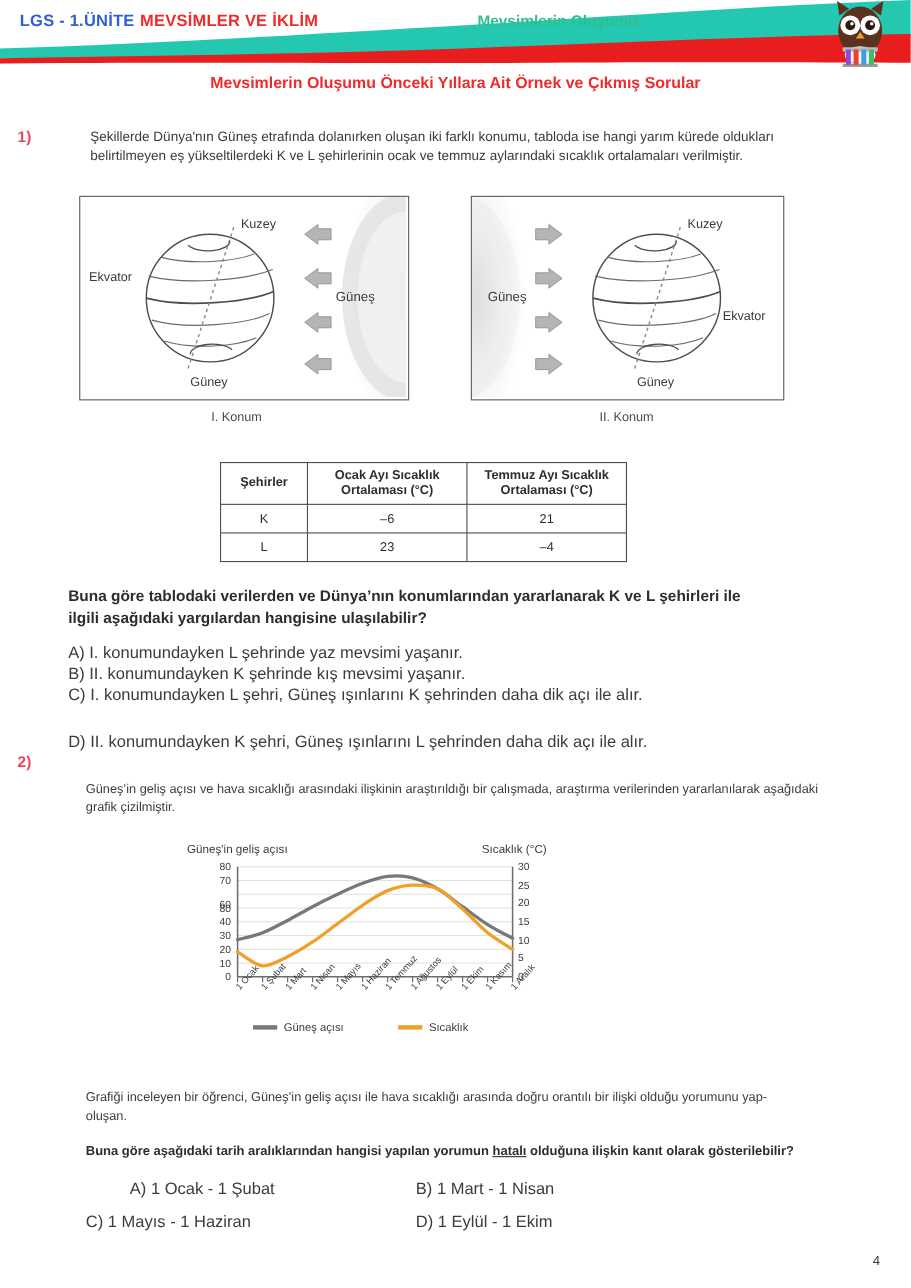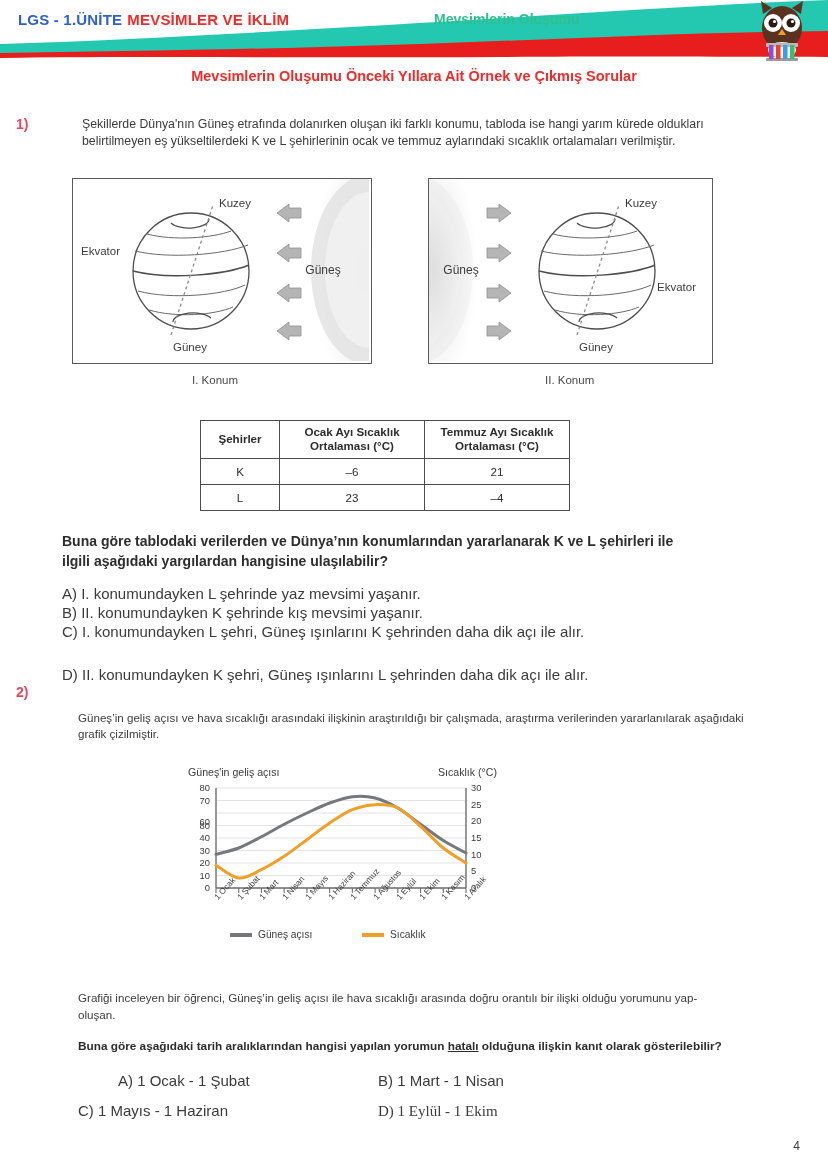--- a/index.html
+++ b/index.html
@@ -204,21 +204,21 @@
 
 <div class="opt" style="left:62px;top:583px;">A) I. konumundayken L şehrinde yaz mevsimi yaşanır.</div>
 <div class="opt" style="left:62px;top:602px;">B) II. konumundayken K şehrinde kış mevsimi yaşanır.</div>
 <div class="opt" style="left:62px;top:621px;">C) I. konumundayken L şehri, Güneş ışınlarını K şehrinden daha dik açı ile alır.</div>
 <div class="opt" style="left:62px;top:640px;margin-top:24px;">D) II. konumundayken K şehri, Güneş ışınlarını L şehrinden daha dik açı ile alır.</div>
 
 <div class="qnum" style="left:16px;top:684px;">2)</div>
 <div class="qtext" style="left:78px;top:710px;width:680px;font-size:11.6px;">Güneş’in geliş açısı ve hava sıcaklığı arasındaki ilişkinin araştırıldığı bir çalışmada, araştırma verilerinden yararlanılarak aşağıdaki grafik çizilmiştir.</div>
 
 <div class="chartwrap">
-  <div class="axis-title" style="left:18px;top:0px;">Güneş'in geliş açısı</div>
+  <div class="axis-title" style="left:0px;top:0px;">Güneş'in geliş açısı</div>
   <div class="axis-title" style="left:268px;top:0px;">Sıcaklık (°C)</div>
 
   <svg id="chart-svg" width="350" height="125" viewBox="0 0 350 125" style="position:absolute;left:0;top:16px;" xmlns="http://www.w3.org/2000/svg">
     <g id="gridlines" stroke="#dcdcdc" stroke-width="0.8">
         <line x1="46" x2="296" y1="106" y2="106"></line>
         <line x1="46" x2="296" y1="93.5" y2="93.5"></line>
         <line x1="46" x2="296" y1="81" y2="81"></line>
         <line x1="46" x2="296" y1="68.5" y2="68.5"></line>
         <line x1="46" x2="296" y1="56" y2="56"></line>
         <line x1="46" x2="296" y1="43.5" y2="43.5"></line>
@@ -293,15 +293,15 @@
 <div class="qtext" style="left:78px;top:990px;width:690px;font-size:11.6px;">Grafiği inceleyen bir öğrenci, Güneş’in geliş açısı ile hava sıcaklığı arasında doğru orantılı bir ilişki olduğu yorumunu yap-</div>
 <div class="qtext" style="left:78px;top:1007px;font-size:11.6px;">oluşan.</div>
 
 <div class="qbold" style="left:78px;top:1038px;width:700px;font-size:11.8px;">
   <span>Buna göre aşağıdaki tarih aralıklarından hangisi yapılan yorumun </span><span class="underline">hatalı</span><span> olduğuna ilişkin kanıt olarak gösterilebilir?</span>
 </div>
 
 <div class="opt" style="left:78px;top:1070px;margin-left:40px;">A) 1 Ocak - 1 Şubat</div>
 <div class="opt" style="left:378px;top:1070px;text-align:center;">B) 1 Mart - 1 Nisan</div>
 <div class="opt" style="left:78px;top:1100px;">C) 1 Mayıs - 1 Haziran</div>
-<div class="opt" style="left:378px;top:1100px;font-family:Liberation Serif, serif;">D) 1 Eylül - 1 Ekim</div>
+<div class="opt" style="left:378px;top:1100px;">D) 1 Eylül - 1 Ekim</div>
 
 <div class="pagenum">4</div>
 
 </body></html>

